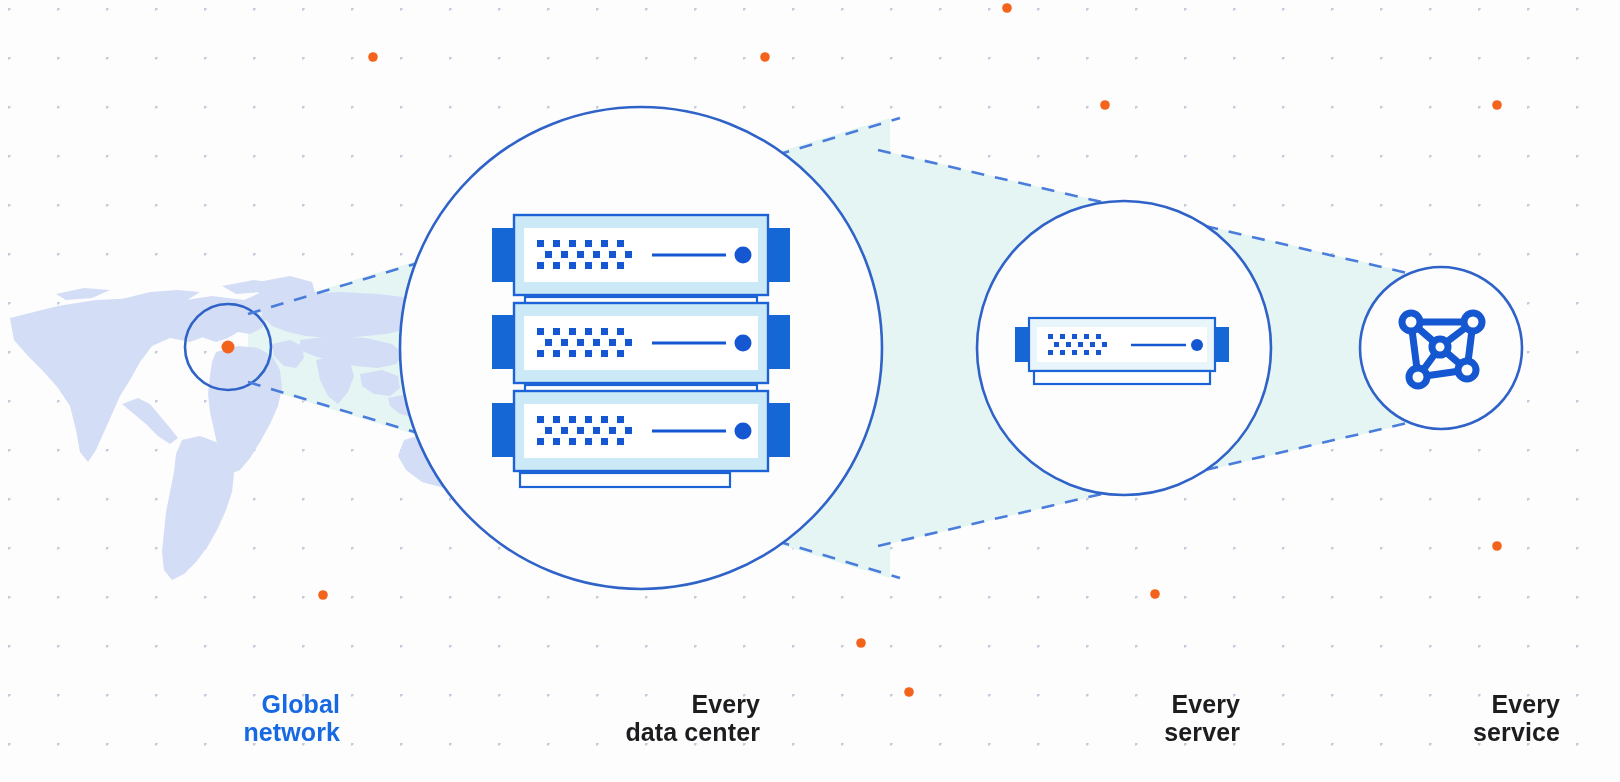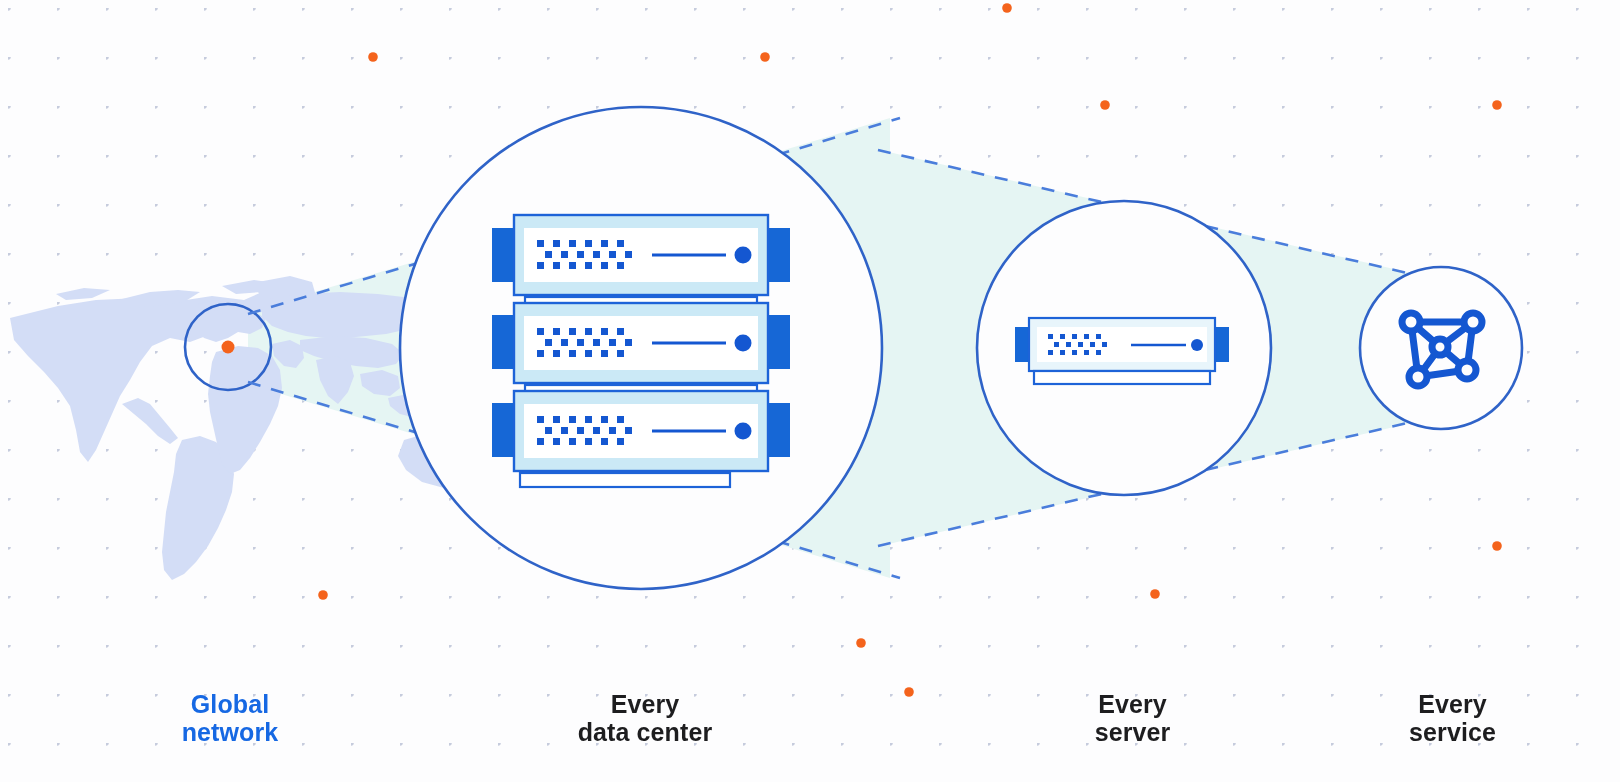--- a/index.html
+++ b/index.html
@@ -20,21 +20,21 @@
   }
   #stage svg.layer {
     position: absolute;
     left: 0;
     top: 0;
     width: 1620px;
     height: 782px;
   }
   .caption {
     position: absolute;
-    text-align: center;
+    text-align: right;
     font-family: "Liberation Sans", sans-serif;
     font-size: 25px;
     font-weight: 700;
     line-height: 1.12;
     letter-spacing: 0.1px;
     white-space: pre-line;
     color: #1d1d1f;
   }
   .caption.accent { color: #1668e3; }
   #cap-global   { left: 120px; top: 690px; width: 220px; }

